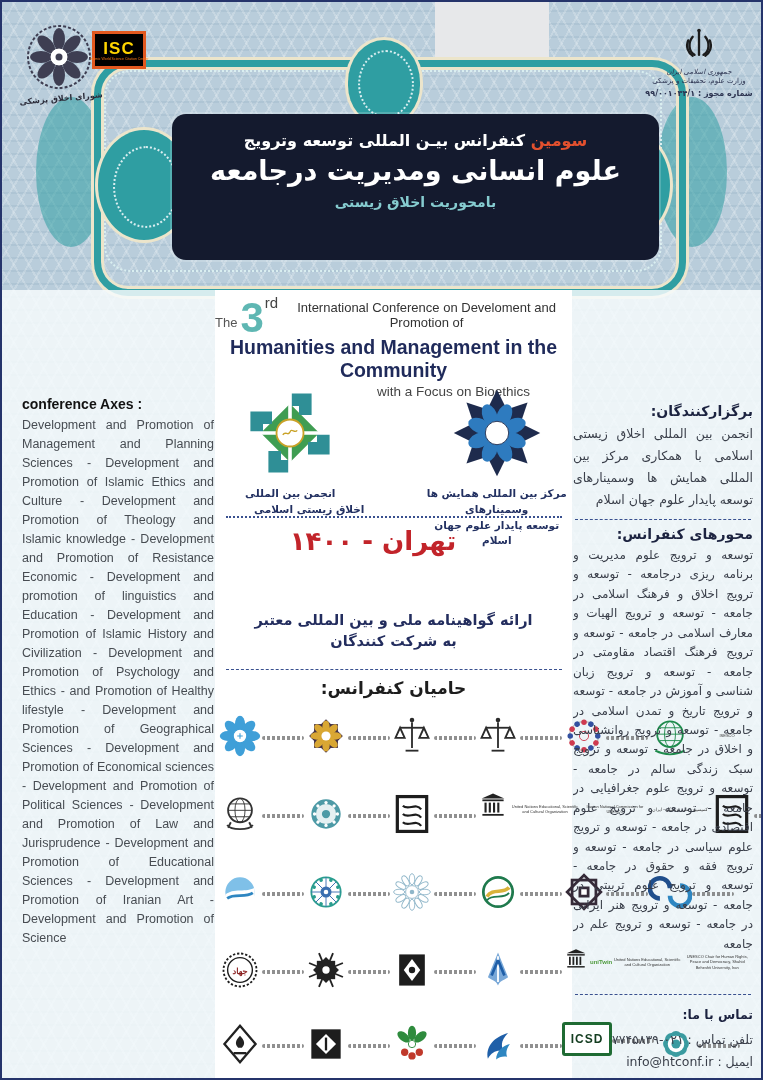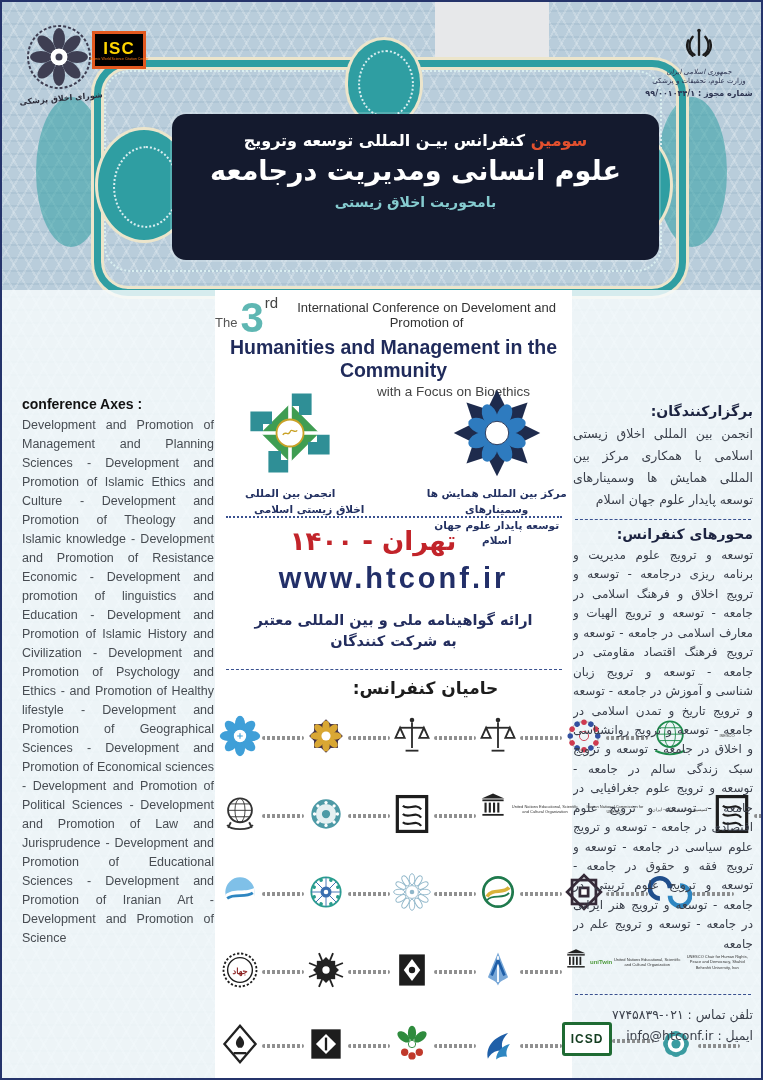--- a/index.html
+++ b/index.html
@@ -60,21 +60,21 @@
   
   .org-logos{left:213px;top:386px;width:357px;display:flex;justify-content:flex-end;gap:56px;}
   .org{width:160px;text-align:center;}
   .org-cap{font-size:10.5px;font-weight:bold;color:#223061;line-height:1.5;direction:rtl;margin-top:4px;}
   
   .sep{border-top:2px dotted #39508f;}
   .sep-dash{border-top:1.5px dashed #39508f;}
   .city{left:213px;top:524px;width:316px;text-align:center;font-size:26px;font-weight:bold;color:#c2242a;direction:rtl;}
   .site{left:213px;top:560px;width:357px;text-align:center;font-size:29px;font-weight:bold;color:#222f68;letter-spacing:3px;}
   .cert{left:243px;top:608px;width:297px;text-align:center;font-size:14.5px;font-weight:bold;color:#232d5e;direction:rtl;line-height:1.45;}
-  .sp-head{left:213px;top:676px;width:357px;text-align:center;font-size:17px;font-weight:bold;color:#1d1d1d;direction:rtl;padding-left:32px;}
+  .sp-head{left:213px;top:676px;width:357px;text-align:center;font-size:17px;font-weight:bold;color:#1d1d1d;direction:rtl;}
   
   .sp-row{position:absolute;left:216px;width:350px;display:flex;justify-content:space-around;align-items:flex-start;}
   .sp-cell{display:flex;flex-direction:row;align-items:center;}
   .cap-squig{height:4px;width:42px;margin-top:3px;border-radius:2px;opacity:.75;
     background:repeating-linear-gradient(90deg,#6b6b6b 0 3px,transparent 3px 5px);}
   .tiny-en{font-size:4px;color:#333;text-align:center;line-height:1.3;width:70px;}
   .tiny-fa{font-size:4.5px;color:#333;text-align:center;direction:rtl;width:60px;}
   .icsd-box{width:44px;height:28px;border:3px solid #1f6b33;border-radius:3px;background:#fff;color:#143d20;
     font-weight:bold;font-size:12px;letter-spacing:1px;display:flex;align-items:center;justify-content:center;}
   .unitwin-label{font-size:6px;font-weight:bold;color:#4e9a3c;}
@@ -219,21 +219,20 @@
         </g>
         <circle cx="50" cy="50" r="13" fill="#fff" stroke="#1e2b4d"></circle>
       </svg>
       <div class="org-cap fa">مرکز بین المللی همایش ها وسمینارهای</div>
       <div class="org-cap fa" style="margin-top:0;">توسعه پایدار علوم جهان اسلام</div>
     </div>
   </div>
 
   <div class="abs sep" style="left:224px;top:514px;width:336px;"></div>
   <div class="abs city fa">تهران - ۱۴۰۰</div>
-  <div class="abs site">www.htconf.ir</div>
   <div class="abs cert fa">ارائه گواهینامه ملی و بین المللی معتبر به شرکت کنندگان</div>
   <div class="abs sep-dash" style="left:224px;top:667px;width:336px;"></div>
   <div class="abs sp-head fa">حامیان کنفرانس:</div>
   <div id="sponsor-grid">
       <div class="sp-row" style="top: 712px;">
         <div class="sp-cell">
           <svg viewBox="0 0 48 48" width="44" height="44">
             <ellipse cx="24" cy="11" rx="5.5" ry="9" fill="#3f9fd8" transform="rotate(0 24 24)"></ellipse>
             <ellipse cx="24" cy="11" rx="5.5" ry="9" fill="#3f9fd8" transform="rotate(45 24 24)"></ellipse>
             <ellipse cx="24" cy="11" rx="5.5" ry="9" fill="#3f9fd8" transform="rotate(90 24 24)"></ellipse>
@@ -580,17 +579,18 @@
     <div class="r-head">برگزارکنندگان:</div>
     <p>انجمن بین المللی اخلاق زیستی اسلامی با همکاری مرکز بین المللی همایش ها وسمینارهای توسعه پایدار علوم جهان اسلام</p>
   </div>
   <div class="abs sep-dash r-sep1"></div>
   <div class="abs rcol r-axes fa">
     <div class="r-head">محورهای کنفرانس:</div>
     <p>توسعه و ترویج علوم مدیریت و برنامه ریزی درجامعه - توسعه و ترویج اخلاق و فرهنگ اسلامی در جامعه - توسعه و ترویج الهیات و معارف اسلامی در جامعه - توسعه و ترویج فرهنگ اقتصاد مقاومتی در جامعه - توسعه و ترویج زبان شناسی و آموزش در جامعه - توسعه و ترویج تاریخ و تمدن اسلامی در جامعه - توسعه و ترویج روانشناسی و اخلاق در جامعه - توسعه و ترویج سبک زندگی سالم در جامعه - توسعه و ترویج علوم جغرافیایی در جامعه - توسعه و ترویج علوم اقتصادی در جامعه - توسعه و ترویج علوم سیاسی در جامعه - توسعه و ترویج فقه و حقوق در جامعه - توسعه و ترویج علوم تربیتی در جامعه - توسعه و ترویج هنر ایرانی در جامعه - توسعه و ترویج علم در جامعه</p>
   </div>
   <div class="abs sep-dash r-sep2"></div>
   <div class="abs rcol r-contact fa">
+    <div class="r-head">تماس با ما:</div>
     <div>تلفن تماس : ۰۲۱-۷۷۴۵۸۳۹</div>
     <div>ایمیل : info@htconf.ir</div>
   </div>
 
 </div>
 
 </body></html>

